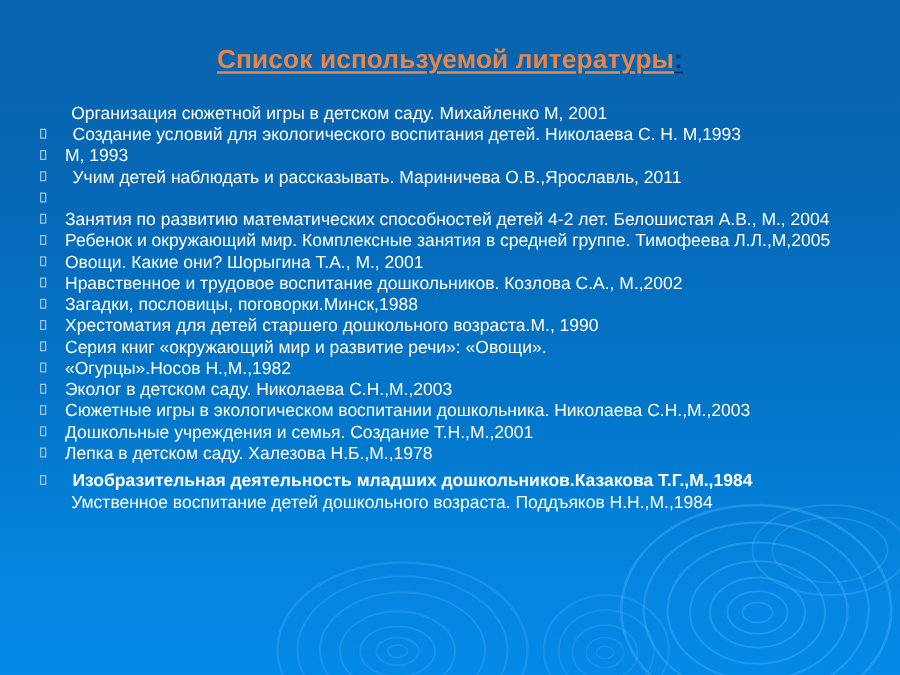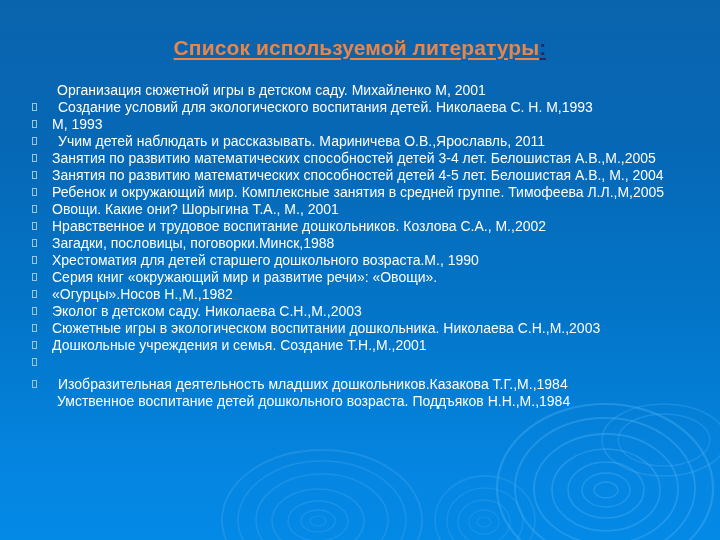--- a/index.html
+++ b/index.html
@@ -66,20 +66,21 @@
     position: relative;
     min-height: 17px;
     line-height: 17px;
     padding-left: 26px;
     color: #ffffff;
     font-size: 14px;
     white-space: nowrap;
   }
   .ref-line.gap-before {
     margin-top: 5px;
+    font-weight: bold;
   }
   .ref-line .bullet {
     position: absolute;
     left: 6px;
     top: 4px;
     width: 5px;
     height: 8px;
     border: 1px solid #9fc4e2;
     box-sizing: border-box;
     background: transparent;
@@ -134,30 +135,30 @@
 
   <div id="title-block">
     <span id="title-text"><span>Список используемой литературы</span><span id="title-colon">:</span></span>
   </div>
 
   <div id="list">
       <div class="ref-line no-bullet indent"><span class="ref-text">Организация сюжетной игры в детском саду. Михайленко М, 2001</span></div>
       <div class="ref-line indent"><span class="bullet"></span><span class="ref-text">Создание условий для экологического воспитания  детей. Николаева С. Н. М,1993</span></div>
       <div class="ref-line"><span class="bullet"></span><span class="ref-text">М, 1993</span></div>
       <div class="ref-line indent"><span class="bullet"></span><span class="ref-text">Учим детей наблюдать и рассказывать. Мариничева О.В.,Ярославль, 2011</span></div>
-      <div class="ref-line"><span class="bullet"></span><span class="ref-text">Занятия по развитию математических способностей детей 3-4 лет. Белошистая А.В.,М.,2005</span></div>
-      <div class="ref-line"><span class="bullet"></span><span class="ref-text">Занятия по развитию математических способностей детей 4-5 лет. Белошистая А.В., М., 2004</span></div>
+      <div class="ref-line"><span class="bullet"></span></div>
+      <div class="ref-line"><span class="bullet"></span><span class="ref-text">Занятия по развитию математических способностей детей 4-2 лет. Белошистая А.В., М., 2004</span></div>
       <div class="ref-line"><span class="bullet"></span><span class="ref-text">Ребенок и окружающий мир. Комплексные занятия в средней группе. Тимофеева Л.Л.,М,2005</span></div>
       <div class="ref-line"><span class="bullet"></span><span class="ref-text">Овощи. Какие они? Шорыгина Т.А.,  М., 2001</span></div>
       <div class="ref-line"><span class="bullet"></span><span class="ref-text">Нравственное и трудовое воспитание дошкольников. Козлова С.А., М.,2002</span></div>
       <div class="ref-line"><span class="bullet"></span><span class="ref-text">Загадки, пословицы, поговорки.Минск,1988</span></div>
       <div class="ref-line"><span class="bullet"></span><span class="ref-text">Хрестоматия для детей старшего дошкольного возраста.М., 1990</span></div>
       <div class="ref-line"><span class="bullet"></span><span class="ref-text">Серия  книг «окружающий мир и развитие речи»: «Овощи».</span></div>
       <div class="ref-line"><span class="bullet"></span><span class="ref-text">«Огурцы».Носов Н.,М.,1982</span></div>
       <div class="ref-line"><span class="bullet"></span><span class="ref-text">Эколог в детском саду. Николаева С.Н.,М.,2003</span></div>
       <div class="ref-line"><span class="bullet"></span><span class="ref-text">Сюжетные игры в экологическом воспитании дошкольника. Николаева С.Н.,М.,2003</span></div>
       <div class="ref-line"><span class="bullet"></span><span class="ref-text">Дошкольные учреждения и семья. Создание  Т.Н.,М.,2001</span></div>
-      <div class="ref-line"><span class="bullet"></span></div>
+      <div class="ref-line"><span class="bullet"></span><span class="ref-text">Лепка в детском саду. Халезова Н.Б.,М.,1978</span></div>
       <div class="ref-line indent gap-before"><span class="bullet"></span><span class="ref-text">Изобразительная деятельность младших дошкольников.Казакова Т.Г.,М.,1984</span></div>
       <div class="ref-line no-bullet"><span class="ref-text">Умственное воспитание детей дошкольного возраста. Поддъяков Н.Н.,М.,1984</span></div>
     </div>
 
 </div>
 
 </body></html>

